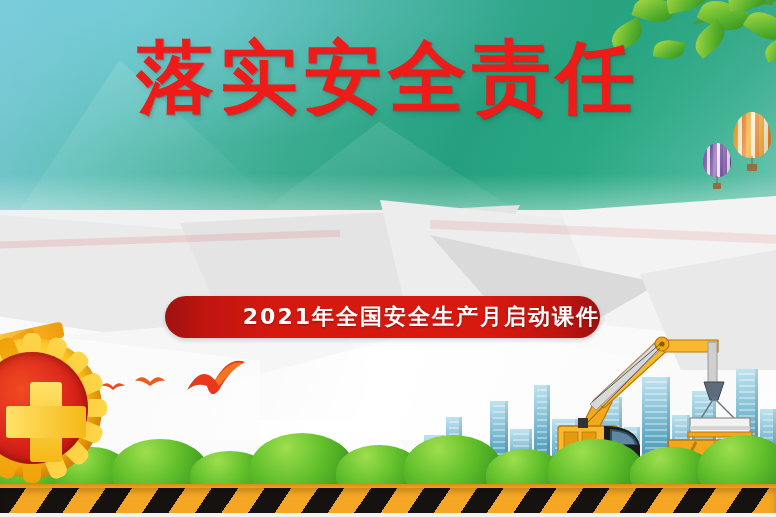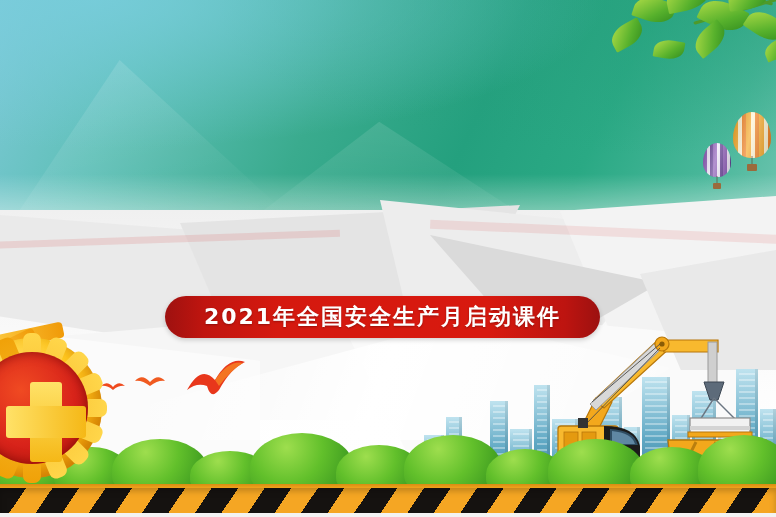--- a/index.html
+++ b/index.html
@@ -115,21 +115,21 @@
       2px 3px 5px rgba(0,0,0,.14);
     white-space:nowrap;
   }
 
   
   .pill{
     position:absolute;left:165px;top:296px;width:435px;height:42px;
     border-radius:21px;
     background:linear-gradient(90deg,#9e1110 0%,#c0150f 9%,#d5190f 26%,#d8190f 74%,#bd1410 92%,#9c1110 100%);
     box-shadow:0 2px 5px rgba(0,0,0,.18);
-    display:flex;align-items:center;justify-content:center;
+    display:flex;align-items:center;justify-content:flex-end;
   }
   .pill-text{
     font-family:"DejaVu Sans","Liberation Sans",sans-serif;
     font-weight:bold;font-size:22px;color:#fff;letter-spacing:2px;
     white-space:nowrap;text-shadow:0 1px 2px rgba(80,0,0,.45);
   }
 
   
   .emblem{position:absolute;left:-38px;top:338px;width:140px;height:145px;}
   .gear{position:absolute;left:0;top:0;width:140px;height:140px;border-radius:50%;
@@ -222,20 +222,21 @@
     <div class="b-basket" style="top:52px;width:10px;height:7px;"></div>
   </div>
   <div class="balloon" style="left:703px;top:143px;">
     <div class="b-env" style="width:28px;height:34px;
       background:repeating-linear-gradient(90deg,#8a56b5 0 4px,#f0e6fa 4px 7px,#5e3690 7px 10px);"></div>
     <div class="b-line" style="top:33px;height:8px;"></div>
     <div class="b-basket" style="top:40px;width:8px;height:6px;"></div>
   </div>
 
   <div class="title-wrap">
+    <div class="t-line">落实安全责任</div>
   </div>
 
   <div class="pill">
     <span class="pill-text">2021年全国安全生产月启动课件</span>
   </div>
 
   <div class="city">
     <div class="bld" style="left:4px;width:20px;height:54px;"></div>
     <div class="bld" style="left:26px;width:16px;height:72px;"></div>
     <div class="bld" style="left:44px;width:24px;height:44px;"></div>

